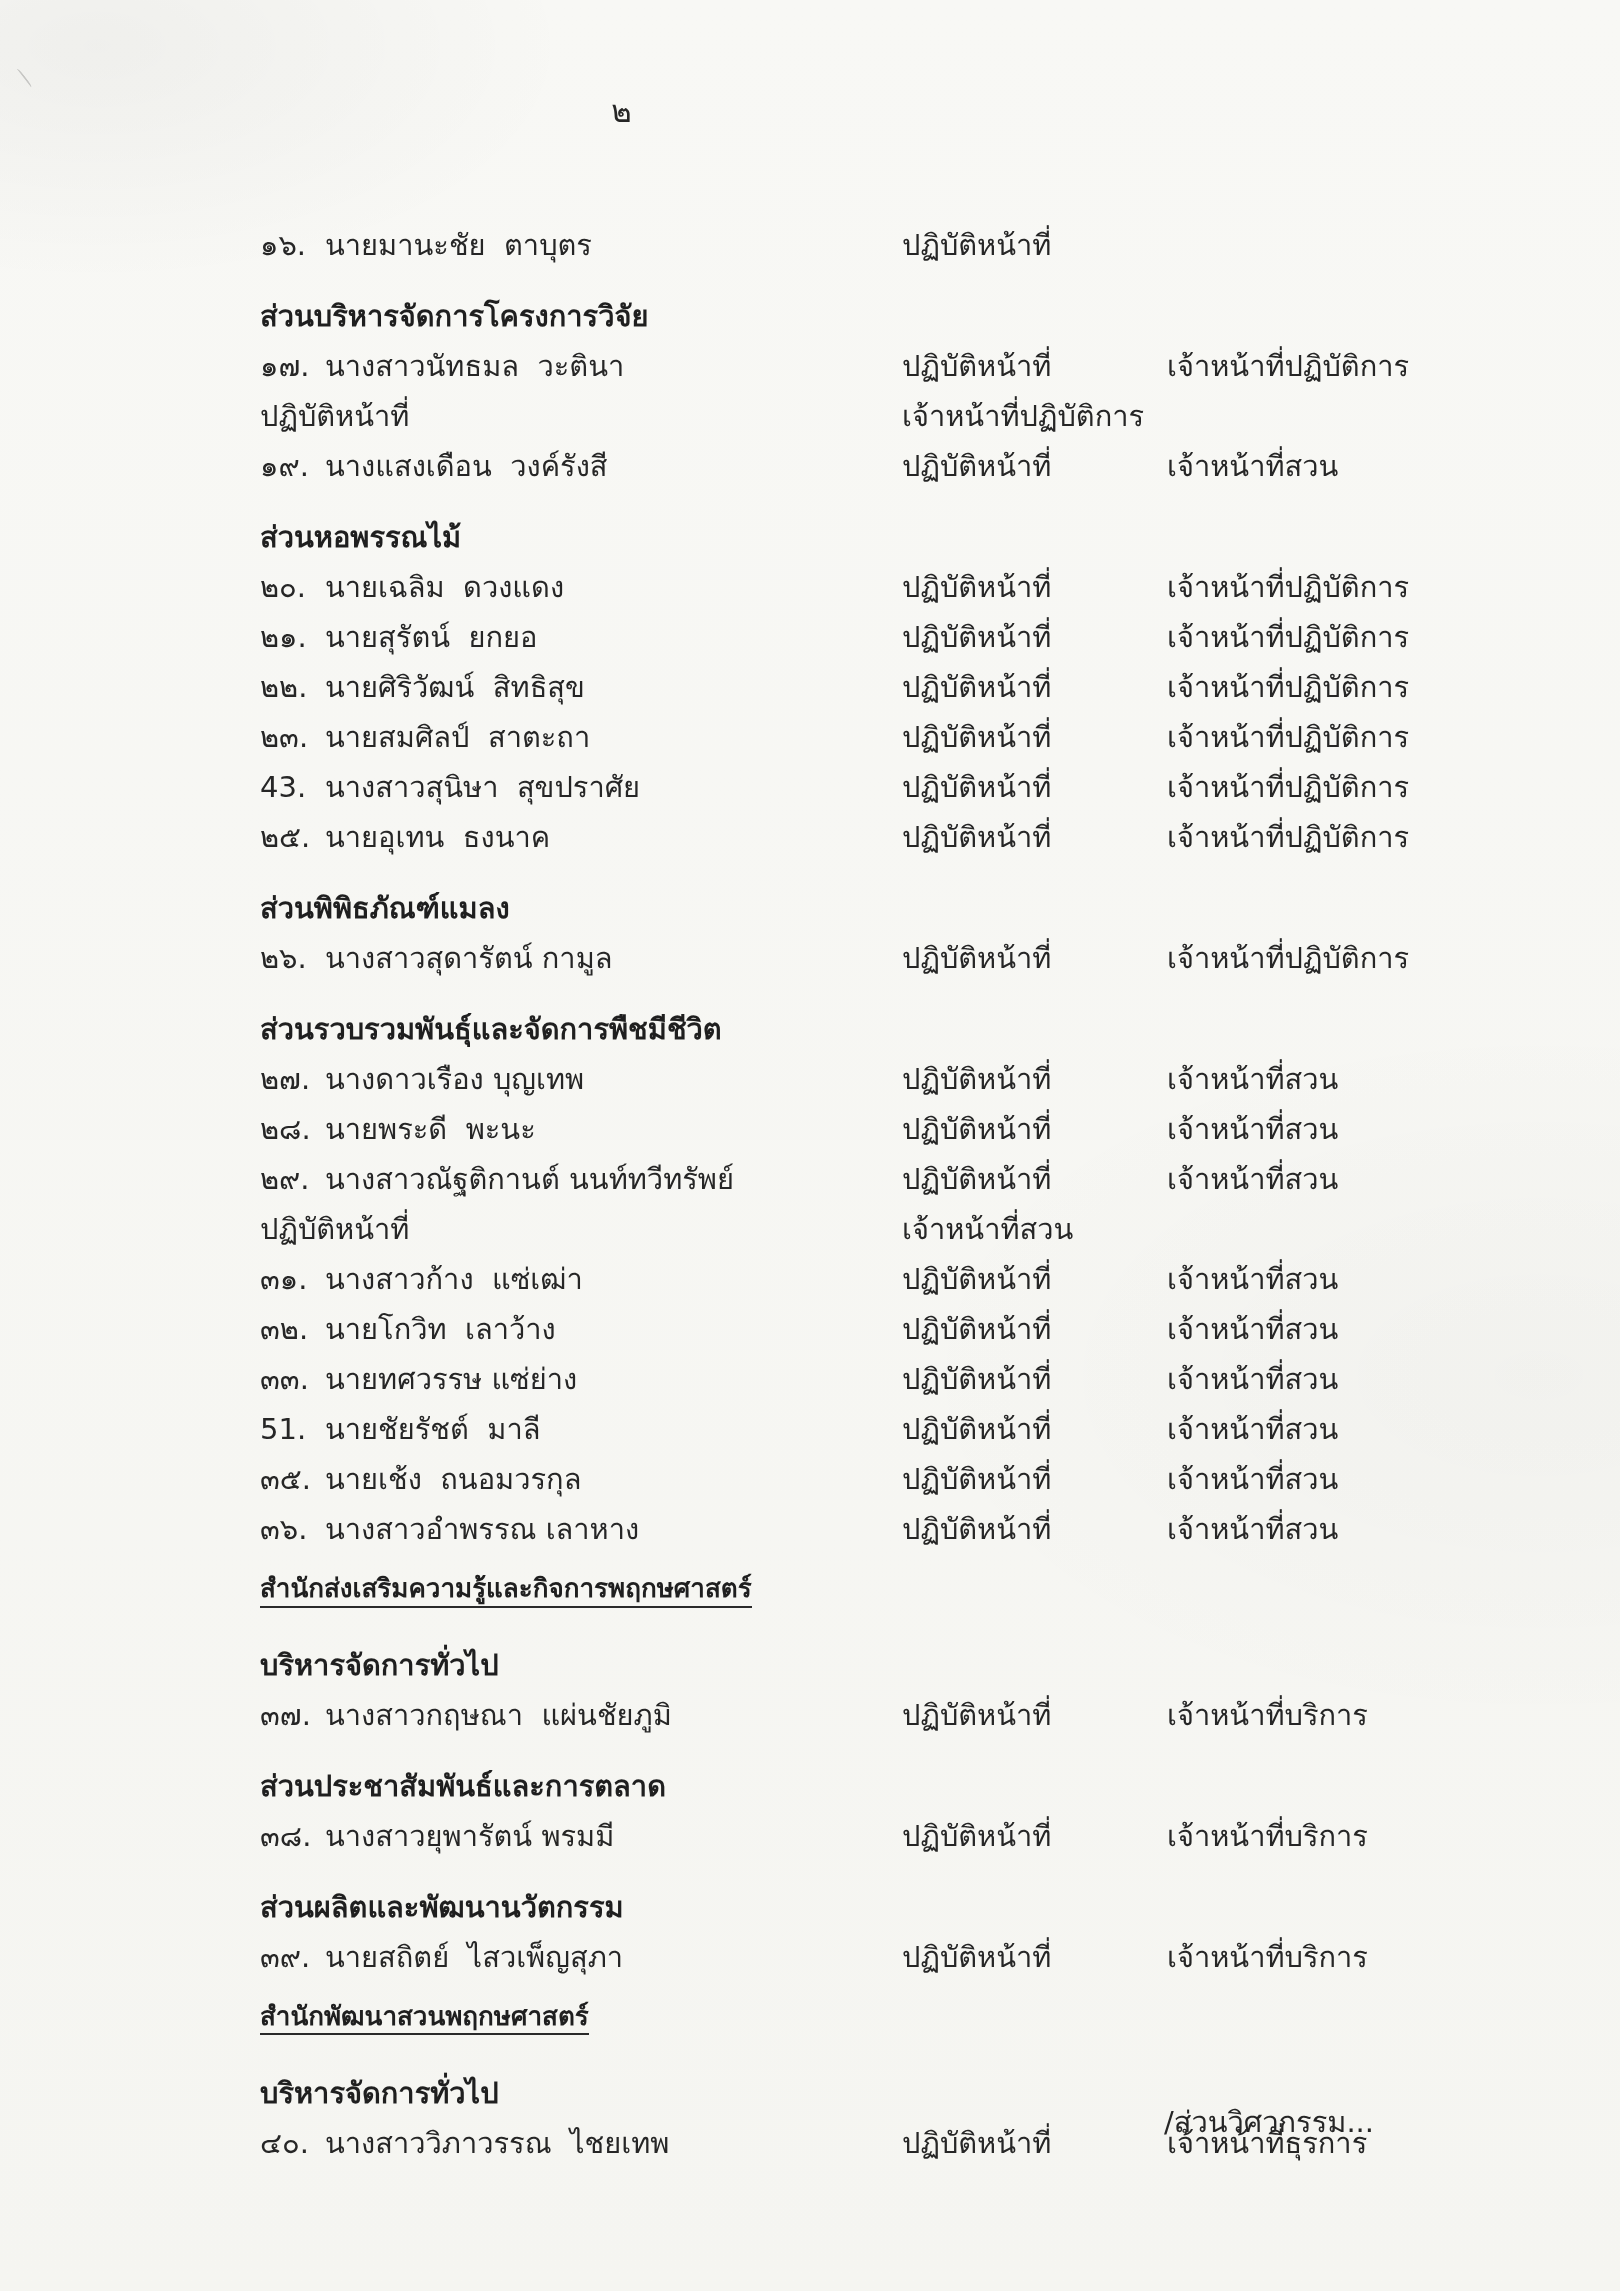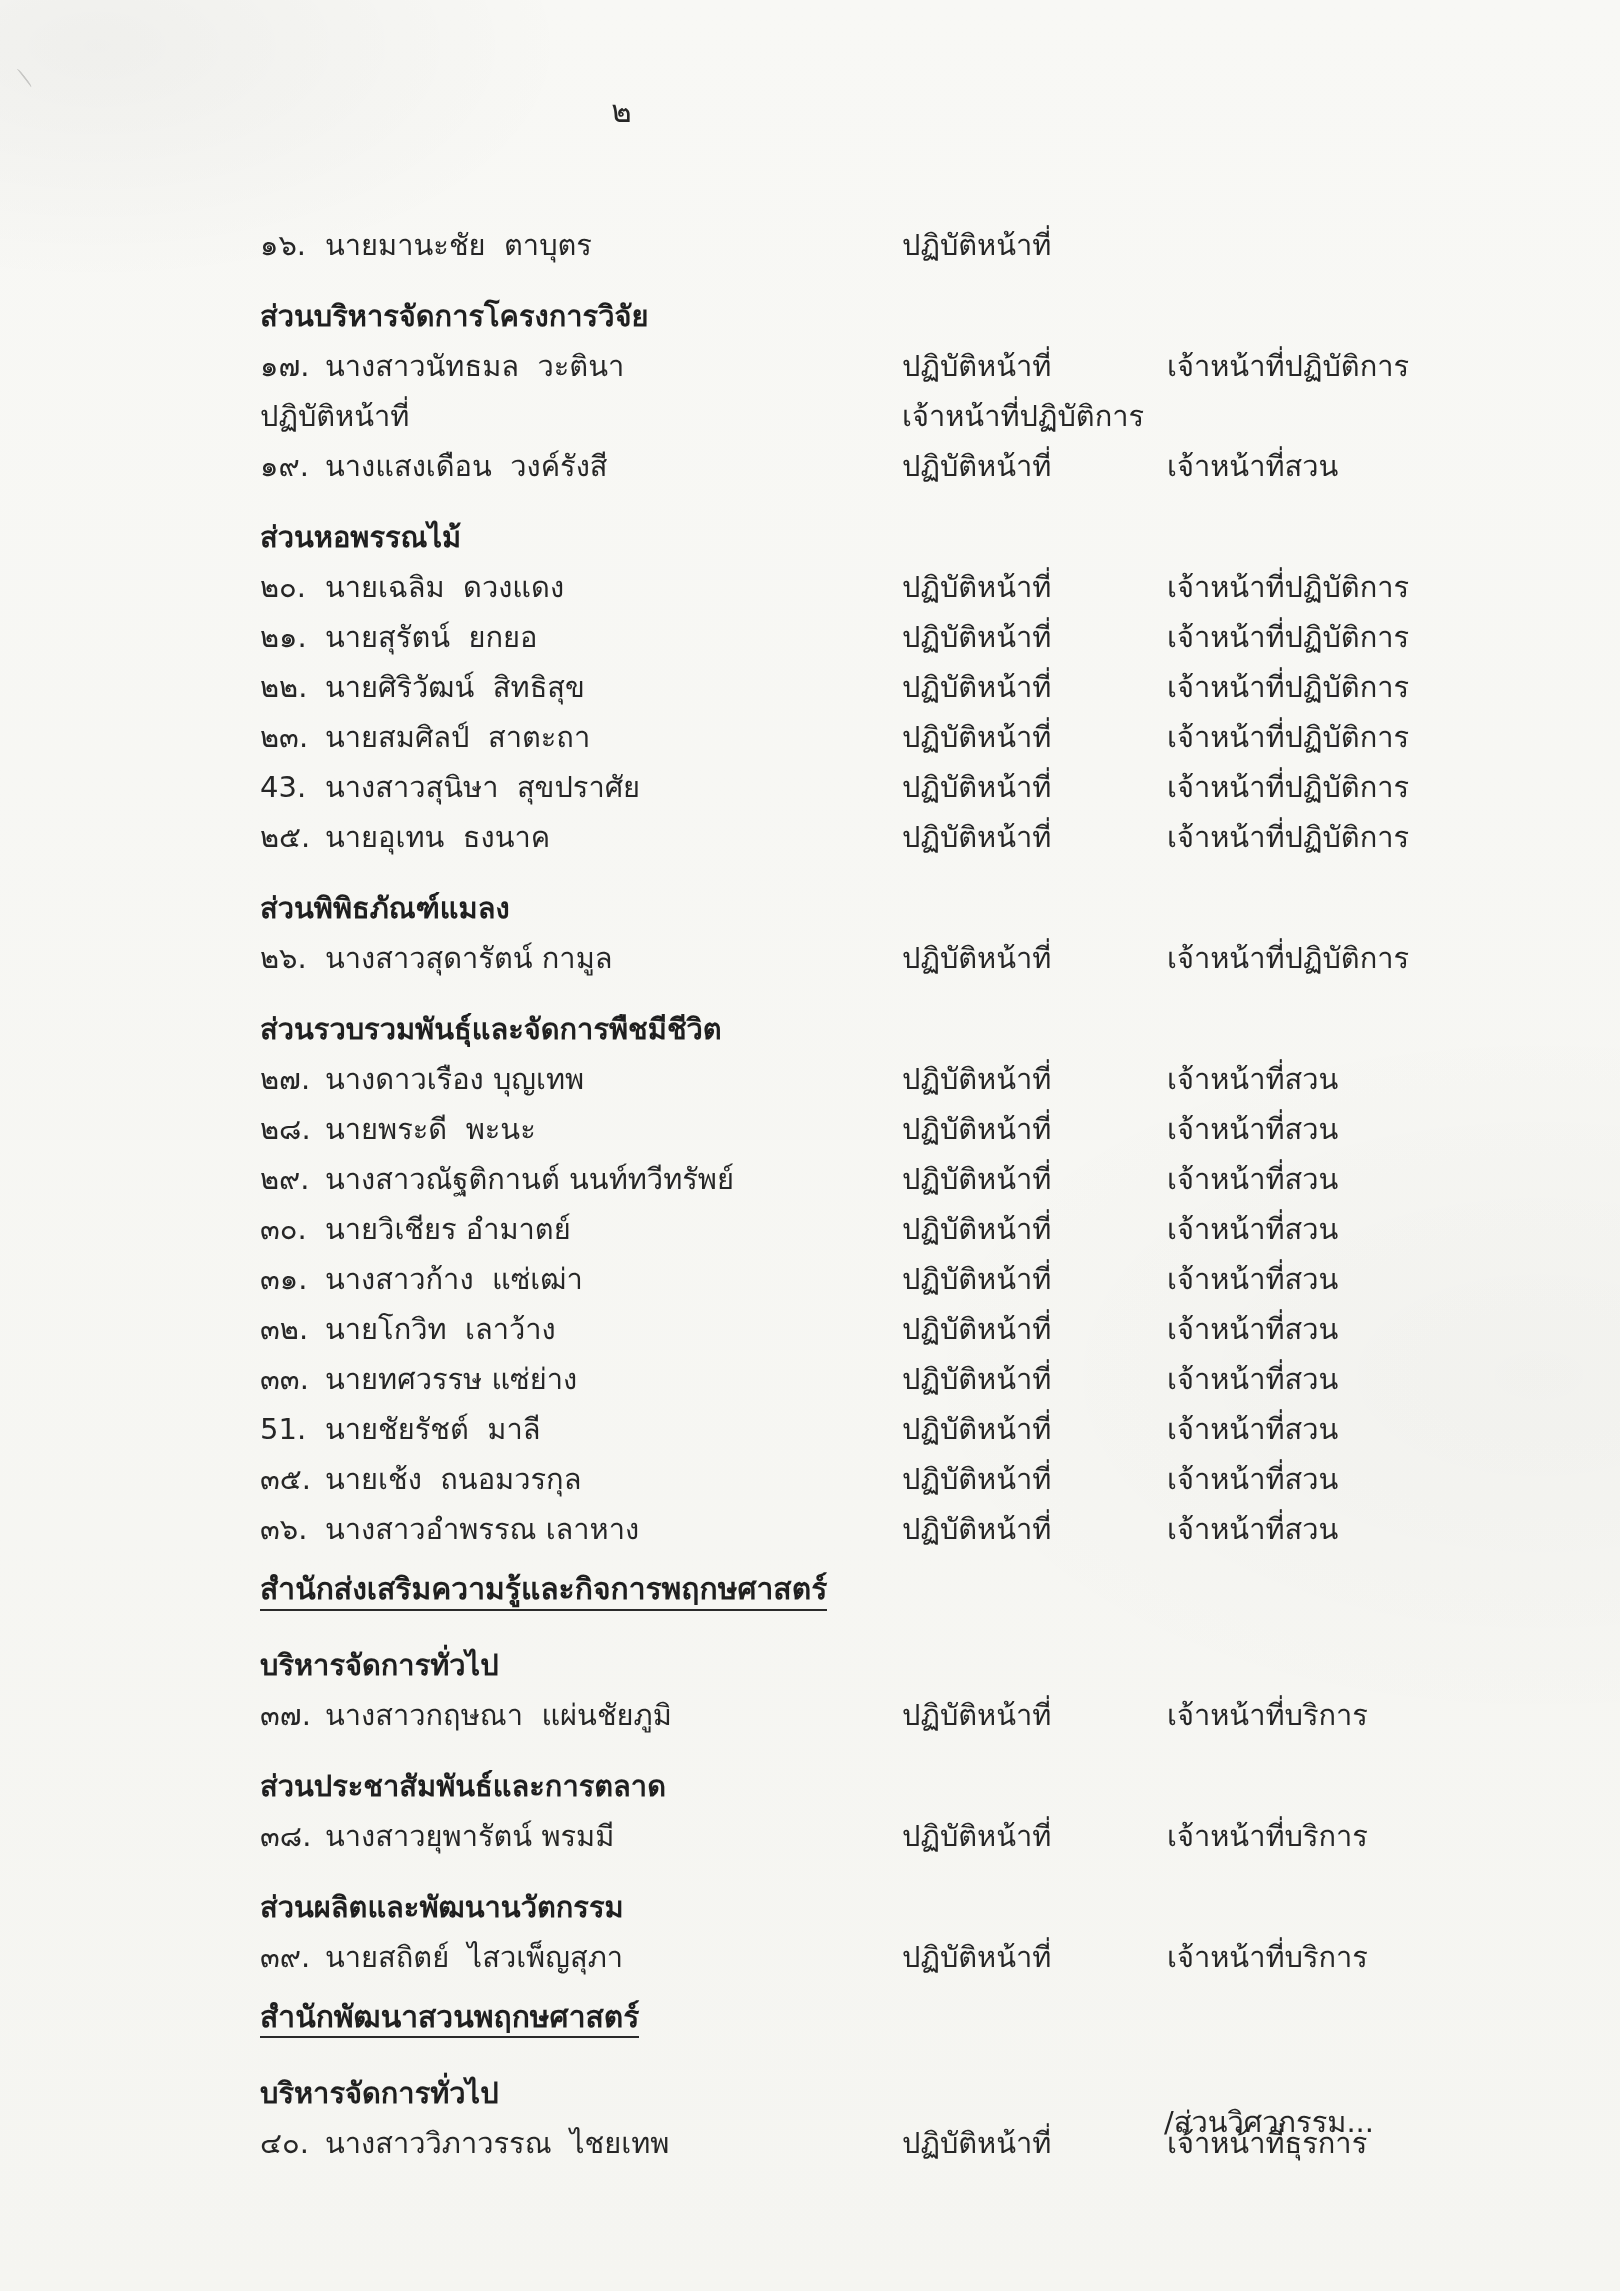--- a/index.html
+++ b/index.html
@@ -42,21 +42,21 @@
     margin-top:20px;
     height:51px;
     padding-left:260px;
     font-weight:bold;
     font-size:29px;line-height:41px;
     color:#1f1f1f;
   }
   .sec.bureau{
     margin-top:7.8px;
     height:57px;
-    font-size:30px;
+    font-size:26px;
   }
   .sec.bureau .sec-label{
     border-bottom:2px solid #2a2a2a;
     padding-bottom:2.9px;
   }
   .continuation{
     position:absolute;left:1164px;top:2099px;
     font-size:29px;
     white-space:pre;
   }
@@ -144,21 +144,20 @@
     <span class="cell"><span class="no">๒๘.</span><span class="name">นายพระดี  พะนะ</span></span>
     <span class="cell">ปฏิบัติหน้าที่</span>
     <span class="cell">เจ้าหน้าที่สวน</span>
   </div>
       <div class="row">
     <span class="cell"><span class="no">๒๙.</span><span class="name">นางสาวณัฐติกานต์ นนท์ทวีทรัพย์</span></span>
     <span class="cell">ปฏิบัติหน้าที่</span>
     <span class="cell">เจ้าหน้าที่สวน</span>
   </div>
       <div class="row">
-    <span class="cell"><span class="no">๓๐.</span><span class="name">นายวิเชียร อำมาตย์</span></span>
     <span class="cell">ปฏิบัติหน้าที่</span>
     <span class="cell">เจ้าหน้าที่สวน</span>
   </div>
       <div class="row">
     <span class="cell"><span class="no">๓๑.</span><span class="name">นางสาวก้าง  แซ่เฒ่า</span></span>
     <span class="cell">ปฏิบัติหน้าที่</span>
     <span class="cell">เจ้าหน้าที่สวน</span>
   </div>
       <div class="row">
     <span class="cell"><span class="no">๓๒.</span><span class="name">นายโกวิท  เลาว้าง</span></span>

